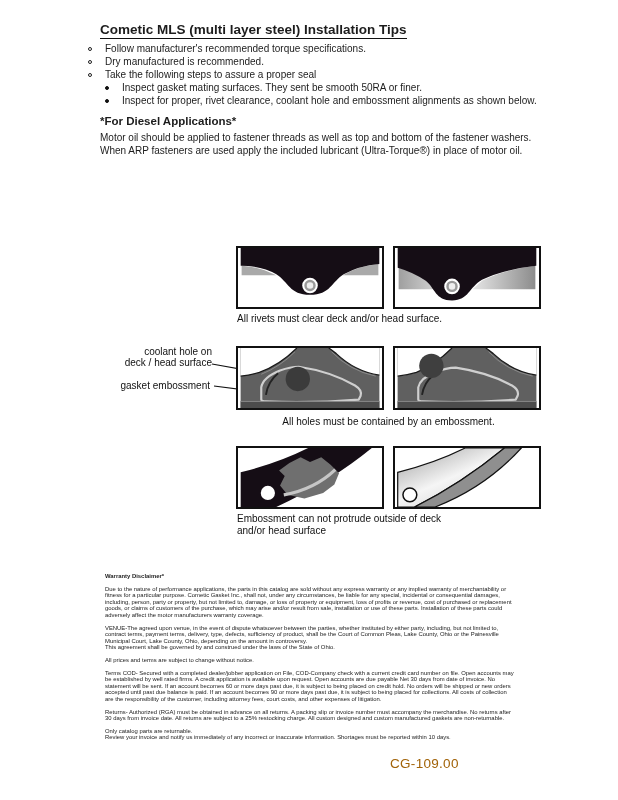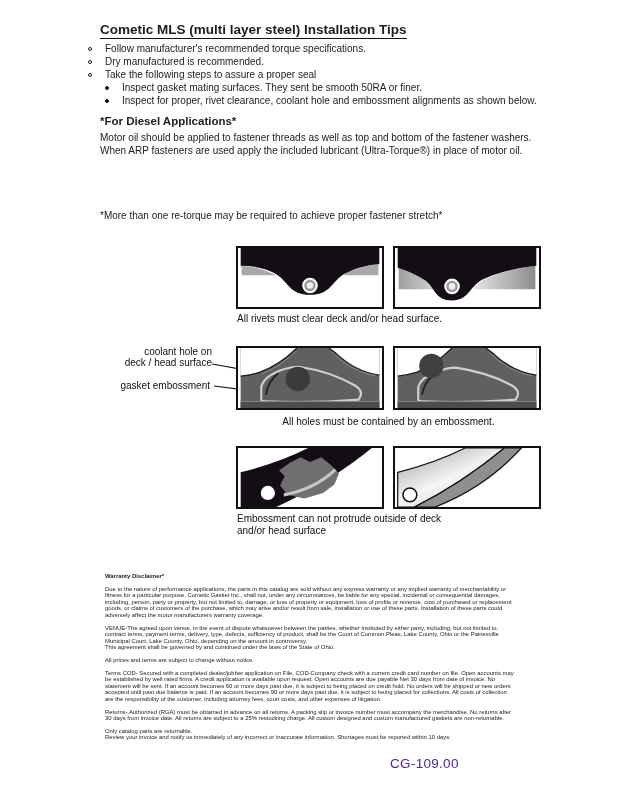--- a/index.html
+++ b/index.html
@@ -22,21 +22,21 @@
   .para { left:100px; top:0; width:440px; font-size:10px; line-height:13px; white-space:pre-line; }
   .p1 { top:131px; } .p2 { top:164px; } .note { top:209px; }
   .dlabel { font-size:14px; letter-spacing:0.4px; text-align:center; width:148px; color:#111;margin-top:16px; }
   .dbox { width:148px; height:63px; border:2px solid #111; background:#fff; }
   .dbox svg { display:block; width:100%; height:100%; }
   .caption { font-size:10px; line-height:12px; color:#111; }
   .side-label { font-size:10px; line-height:11px; text-align:right; width:97px; color:#111; }
   .fineprint { left:105px; top:573px; width:410px; font-size:5.9px; line-height:6.6px; color:#222; }
   .fineprint p { margin-bottom:6px; white-space:pre-line; }
   .fineprint .fp-h { font-weight:bold; margin-bottom:6px; }
-  .pageno { left:390px; top:756px; font-size:13.5px; color:#4c1d95; letter-spacing:0.3px; }
+  .pageno { left:390px; top:756px; font-size:13.5px; color:#a16207; letter-spacing:0.3px; }
 </style>
 </head>
 <body>
 
 <div class="page">
 
   <div class="abs title">Cometic MLS (multi layer steel) Installation Tips</div>
 
   <div class="abs bullets">
     <div class="b-row">
@@ -57,21 +57,20 @@
     </div>
     <div class="b-row sub">
       <span class="marker filled"></span>
       <span>Inspect for proper, rivet clearance, coolant hole and embossment alignments as shown below.</span>
     </div>
   </div>
 
   <div class="abs diesel-h">*For Diesel Applications*</div>
   <div class="abs para p1">Motor oil should be applied to fastener threads as well as top and bottom of the fastener washers.
 When ARP fasteners are used apply the included lubricant (Ultra-Torque®) in place of motor oil.</div>
-  <div class="abs para note">*More than one re-torque may be required to achieve proper fastener stretch*</div>
 
   <div class="abs dlabel" style="left:236px; top:229px;">RIGHT</div>
   <div class="abs dlabel" style="left:393px; top:229px;">WRONG</div>
 
   <div class="abs dbox" style="left:236px; top:246px;">
     <svg viewBox="0 0 148 63">
       <path d="M1,19 Q20,20 38,29 L1,29 Z" fill="#a9a9a9"></path>
       <path d="M147,17 Q126,19 109,29 L147,29 Z" fill="#a9a9a9"></path>
       <path d="M0,0 H148 V17 Q126,19 110,28 C97,36 96,50 74,50 C52,50 51,36 38,28 Q22,19 0,19 Z" fill="#150d15"></path>
       <circle cx="74" cy="40" r="8.3" fill="#ffffff"></circle>

